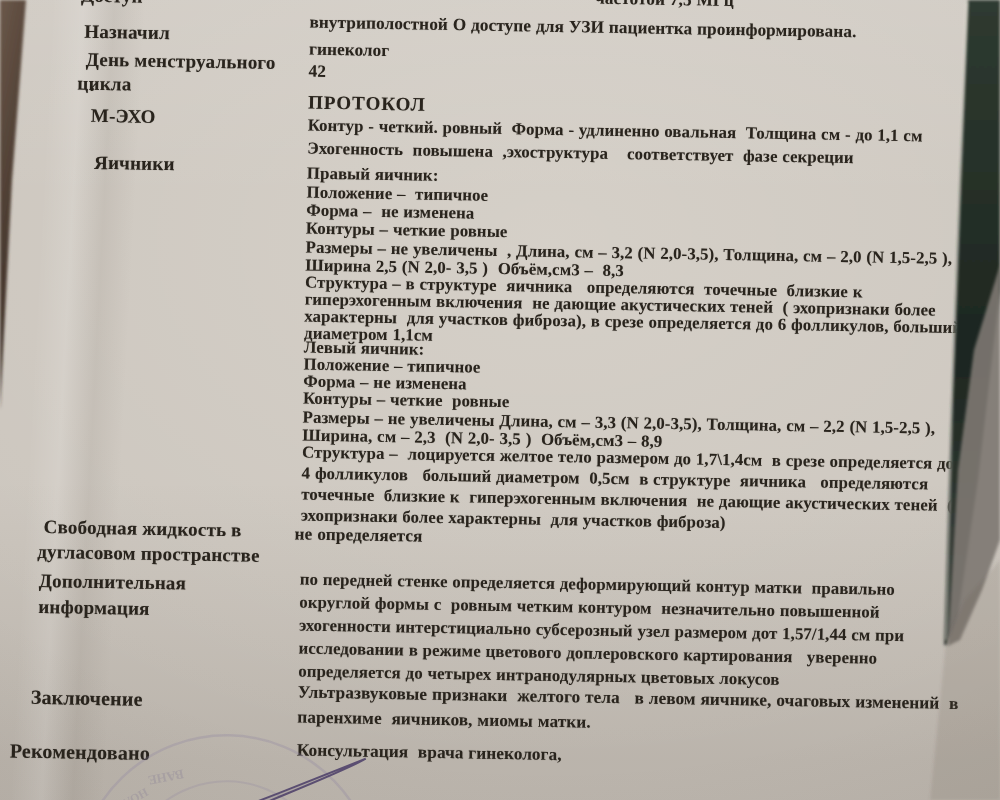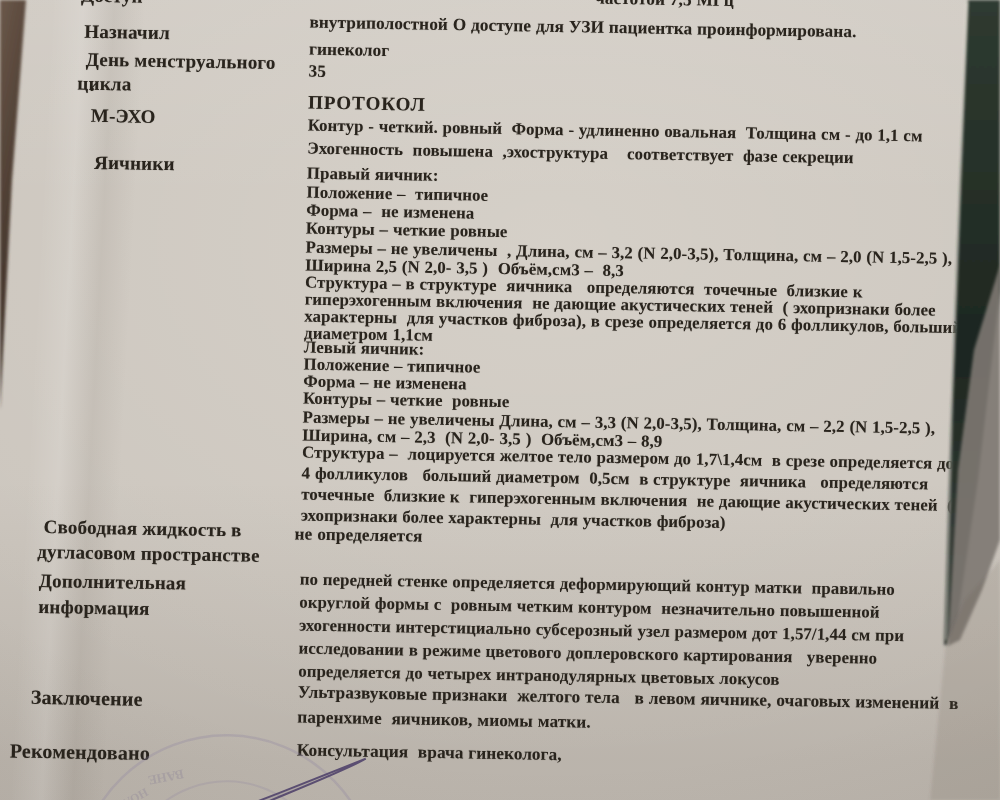--- a/index.html
+++ b/index.html
@@ -66,21 +66,21 @@
     <div class="llabel" style="left:46px;top:524px">Свободная жидкость в</div>
     <div class="llabel" style="left:40px;top:549px">дугласовом пространстве</div>
     <div class="llabel" style="left:42px;top:578px">Дополнительная</div>
     <div class="llabel" style="left:42px;top:604px">информация</div>
     <div class="llabel big" style="left:36px;top:694px">Заключение</div>
     <div class="llabel big" style="left:16px;top:748px">Рекомендовано</div>
 
     <div class="rline val" style="left:588px;top:-13px">частотой 7,5 МГц</div>
     <div class="rline val" style="top:16px">внутриполостной О доступе для УЗИ пациентка проинформирована.</div>
     <div class="rline val" style="top:43px">гинеколог</div>
-    <div class="rline val" style="top:65px">35</div>
+    <div class="rline val" style="top:65px">42</div>
     <div class="rline title" style="top:95px">ПРОТОКОЛ</div>
 
     <div class="rline" style="top:119px">Контур - четкий. ровный  Форма - удлиненно овальная  Толщина см - до 1,1 см</div>
     <div class="rline" style="top:142px">Эхогенность  повышена  ,эхоструктура    соответствует  фазе секреции</div>
 
     <div class="rline" style="top:167px">Правый яичник:</div>
     <div class="rline" style="top:186px">Положение –  типичное</div>
     <div class="rline" style="top:204px">Форма –  не изменена</div>
     <div class="rline" style="top:222px">Контуры – четкие ровные</div>
     <div class="rline" style="top:241px">Размеры – не увеличены  , Длина, см – 3,2 (N 2,0-3,5), Толщина, см – 2,0 (N 1,5-2,5 ),</div>

